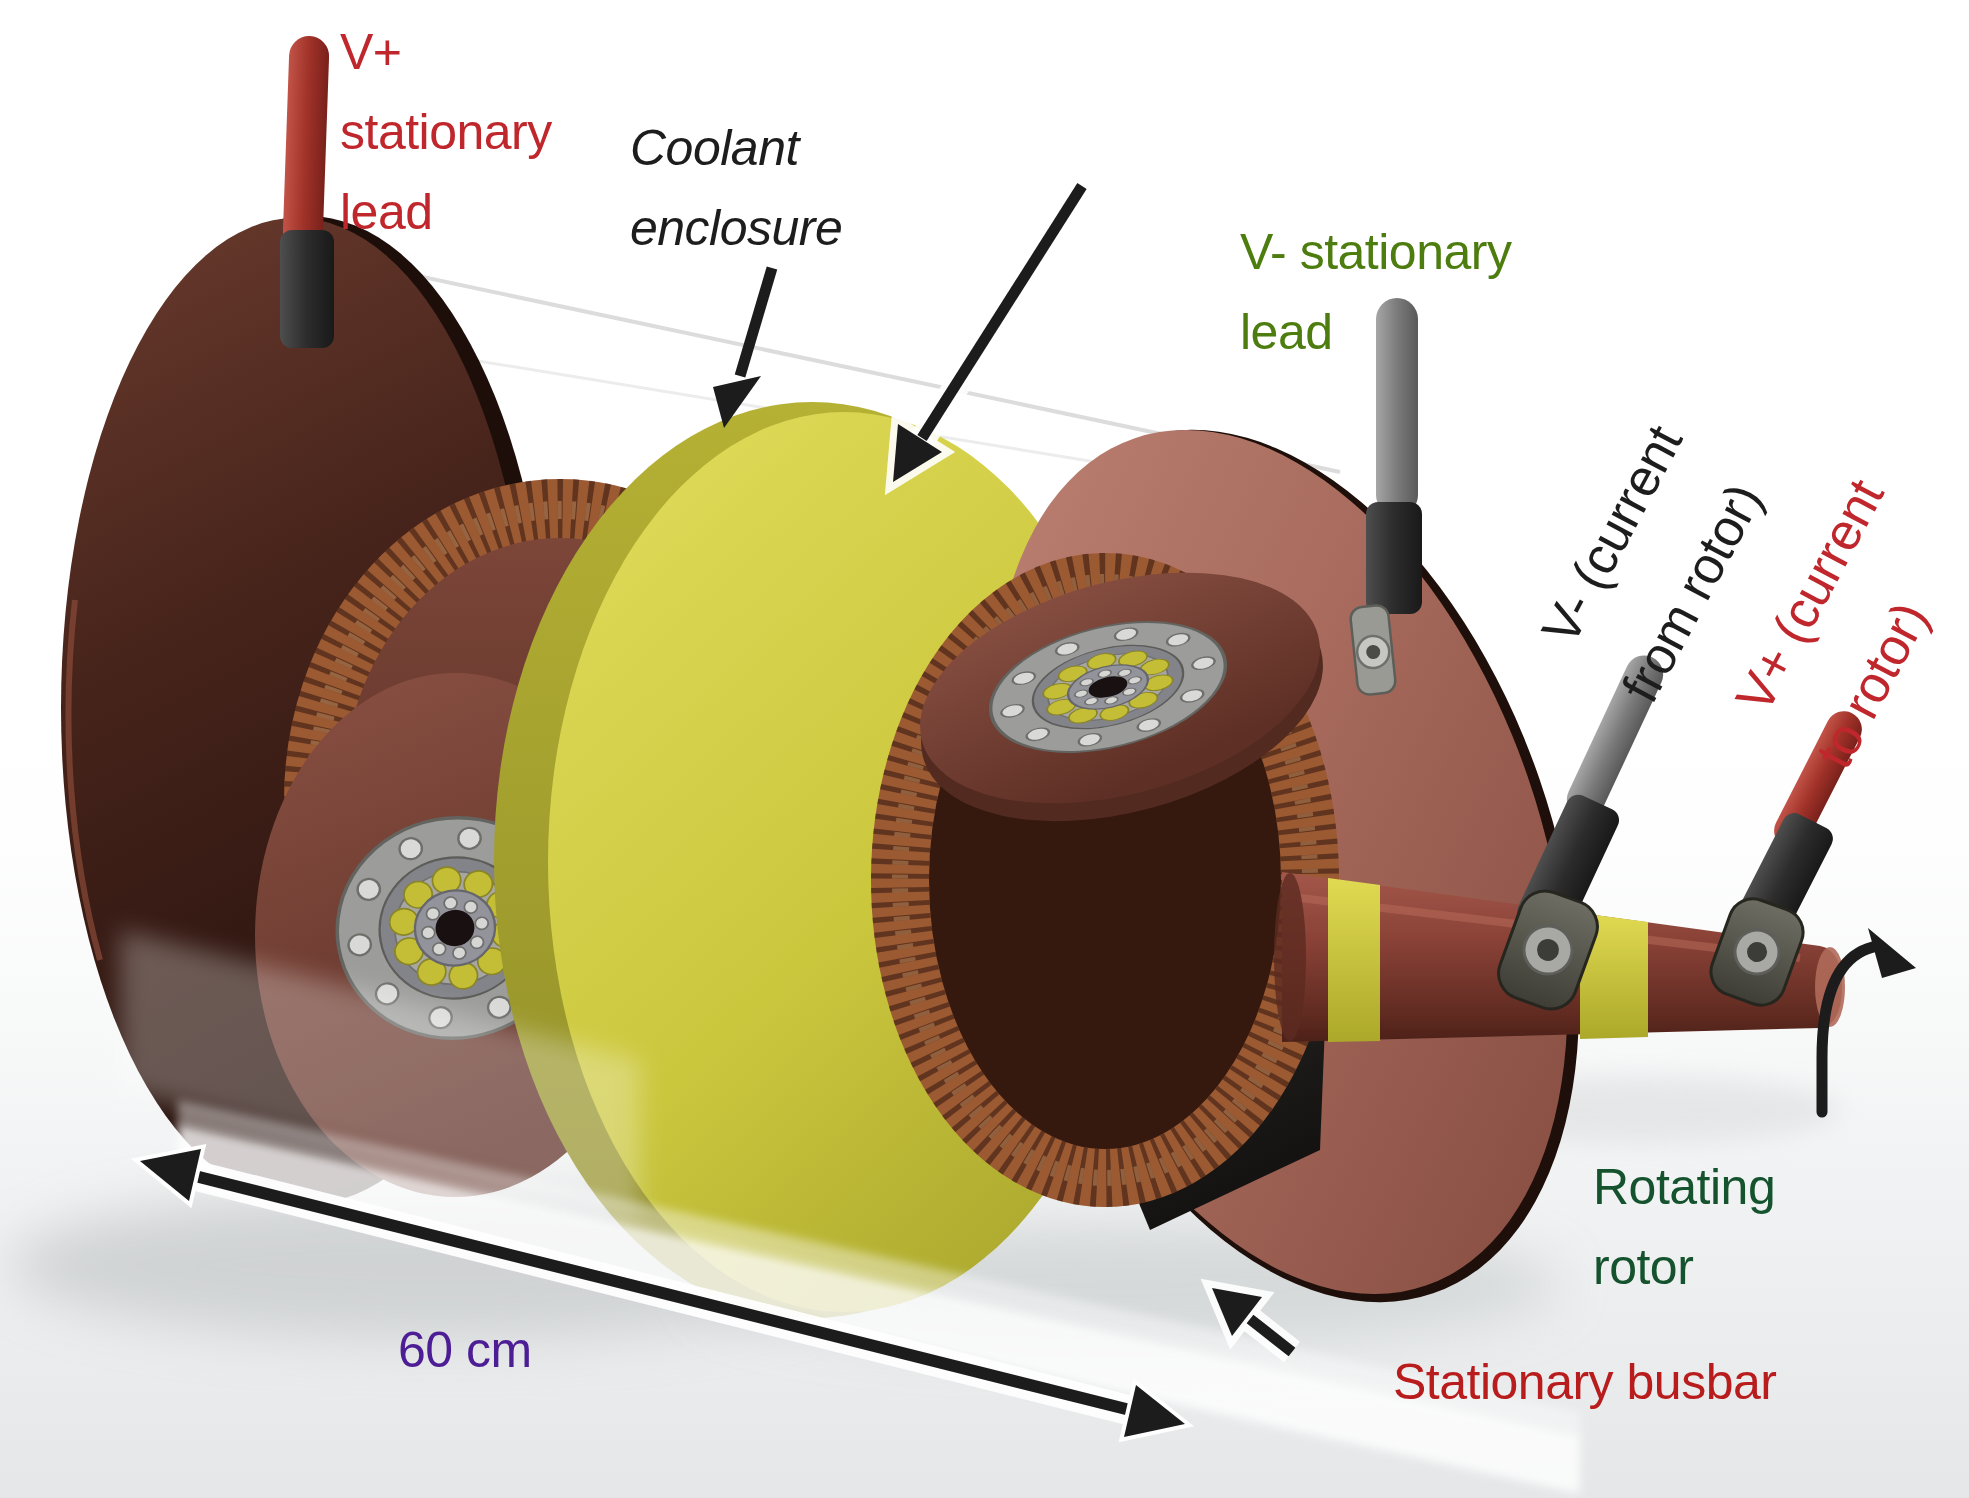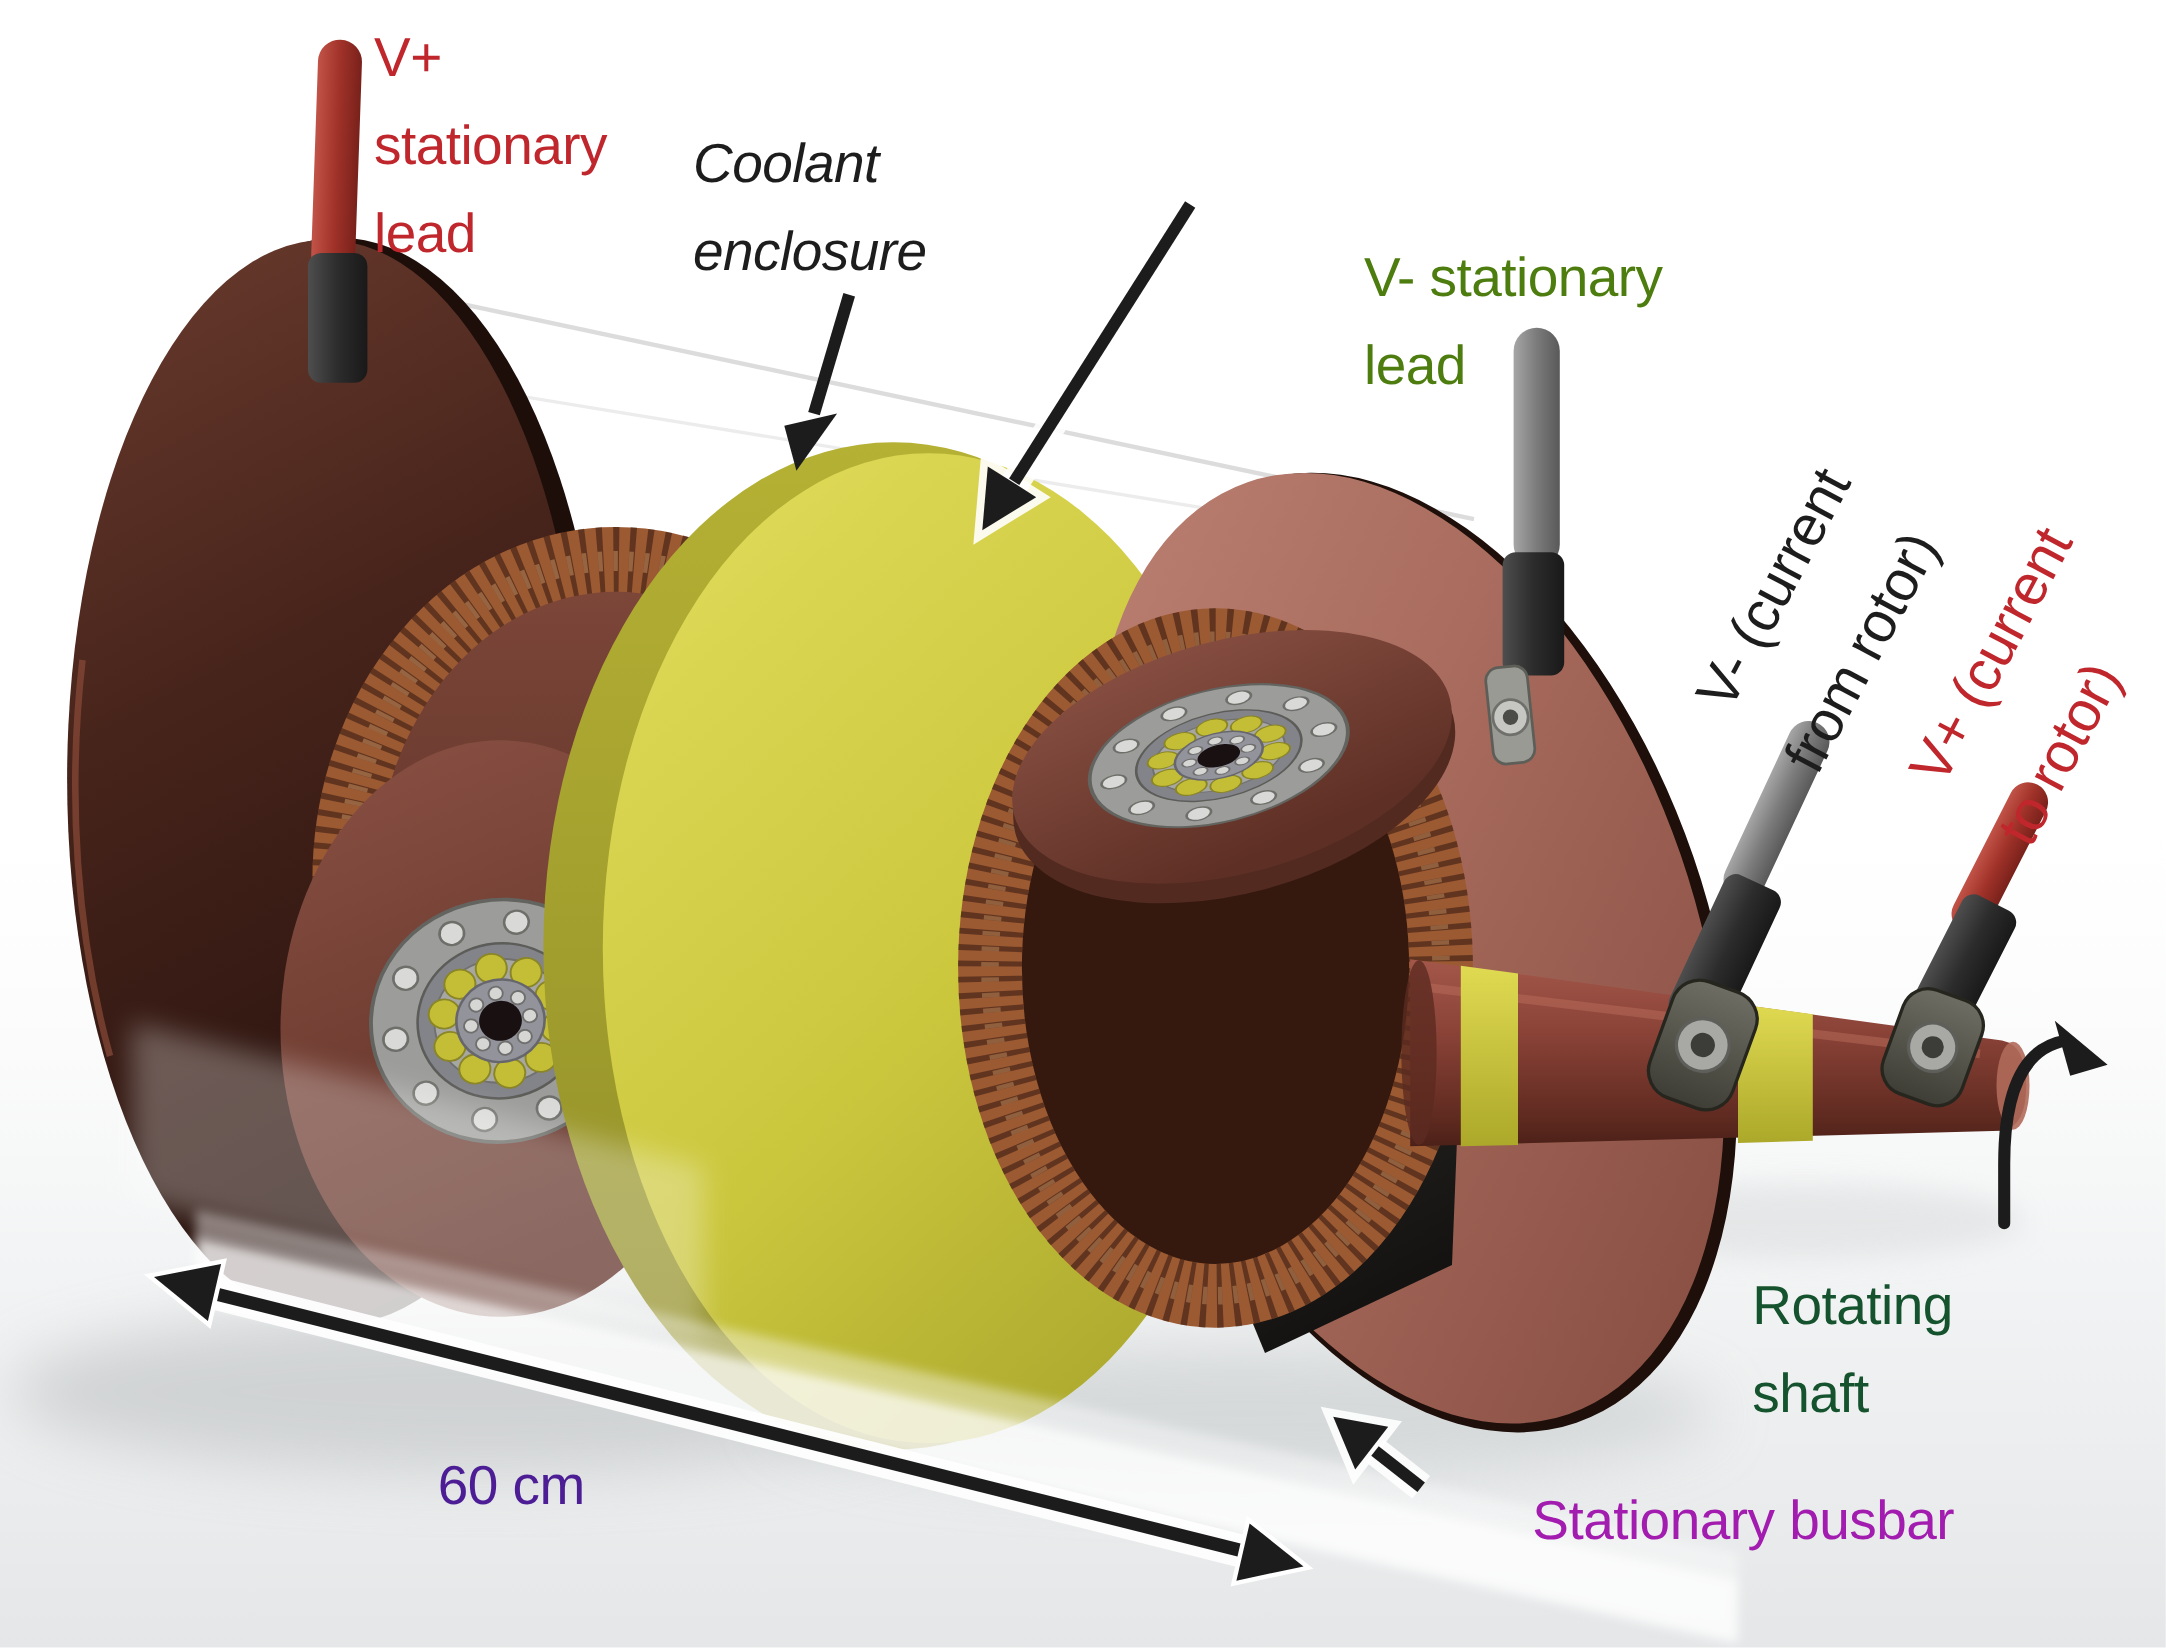--- a/index.html
+++ b/index.html
@@ -306,20 +306,20 @@
 </div>
 
 
 <div class="lbl" style="left: 1240px; top: 212px; color: #4d7c0f;">
   <div>V- stationary</div>
   <div>lead</div>
 </div>
 
 <div class="lbl" style="left: 1593px; top: 1147px; color: #14532d;">
   <div>Rotating</div>
-  <div>shaft</div>
-</div>
-
-<div class="lbl" style="left: 1393px; top: 1342px; color: #a21caf;">Stationary busbar</div>
+  <div>rotor</div>
+</div>
+
+<div class="lbl" style="left: 1393px; top: 1342px; color: #b91c1c;">Stationary busbar</div>
 
 <div class="lbl" style="left: 398px; top: 1310px; color: #4c1d95;">60 cm</div>
 
 </div>
 
 </body></html>

